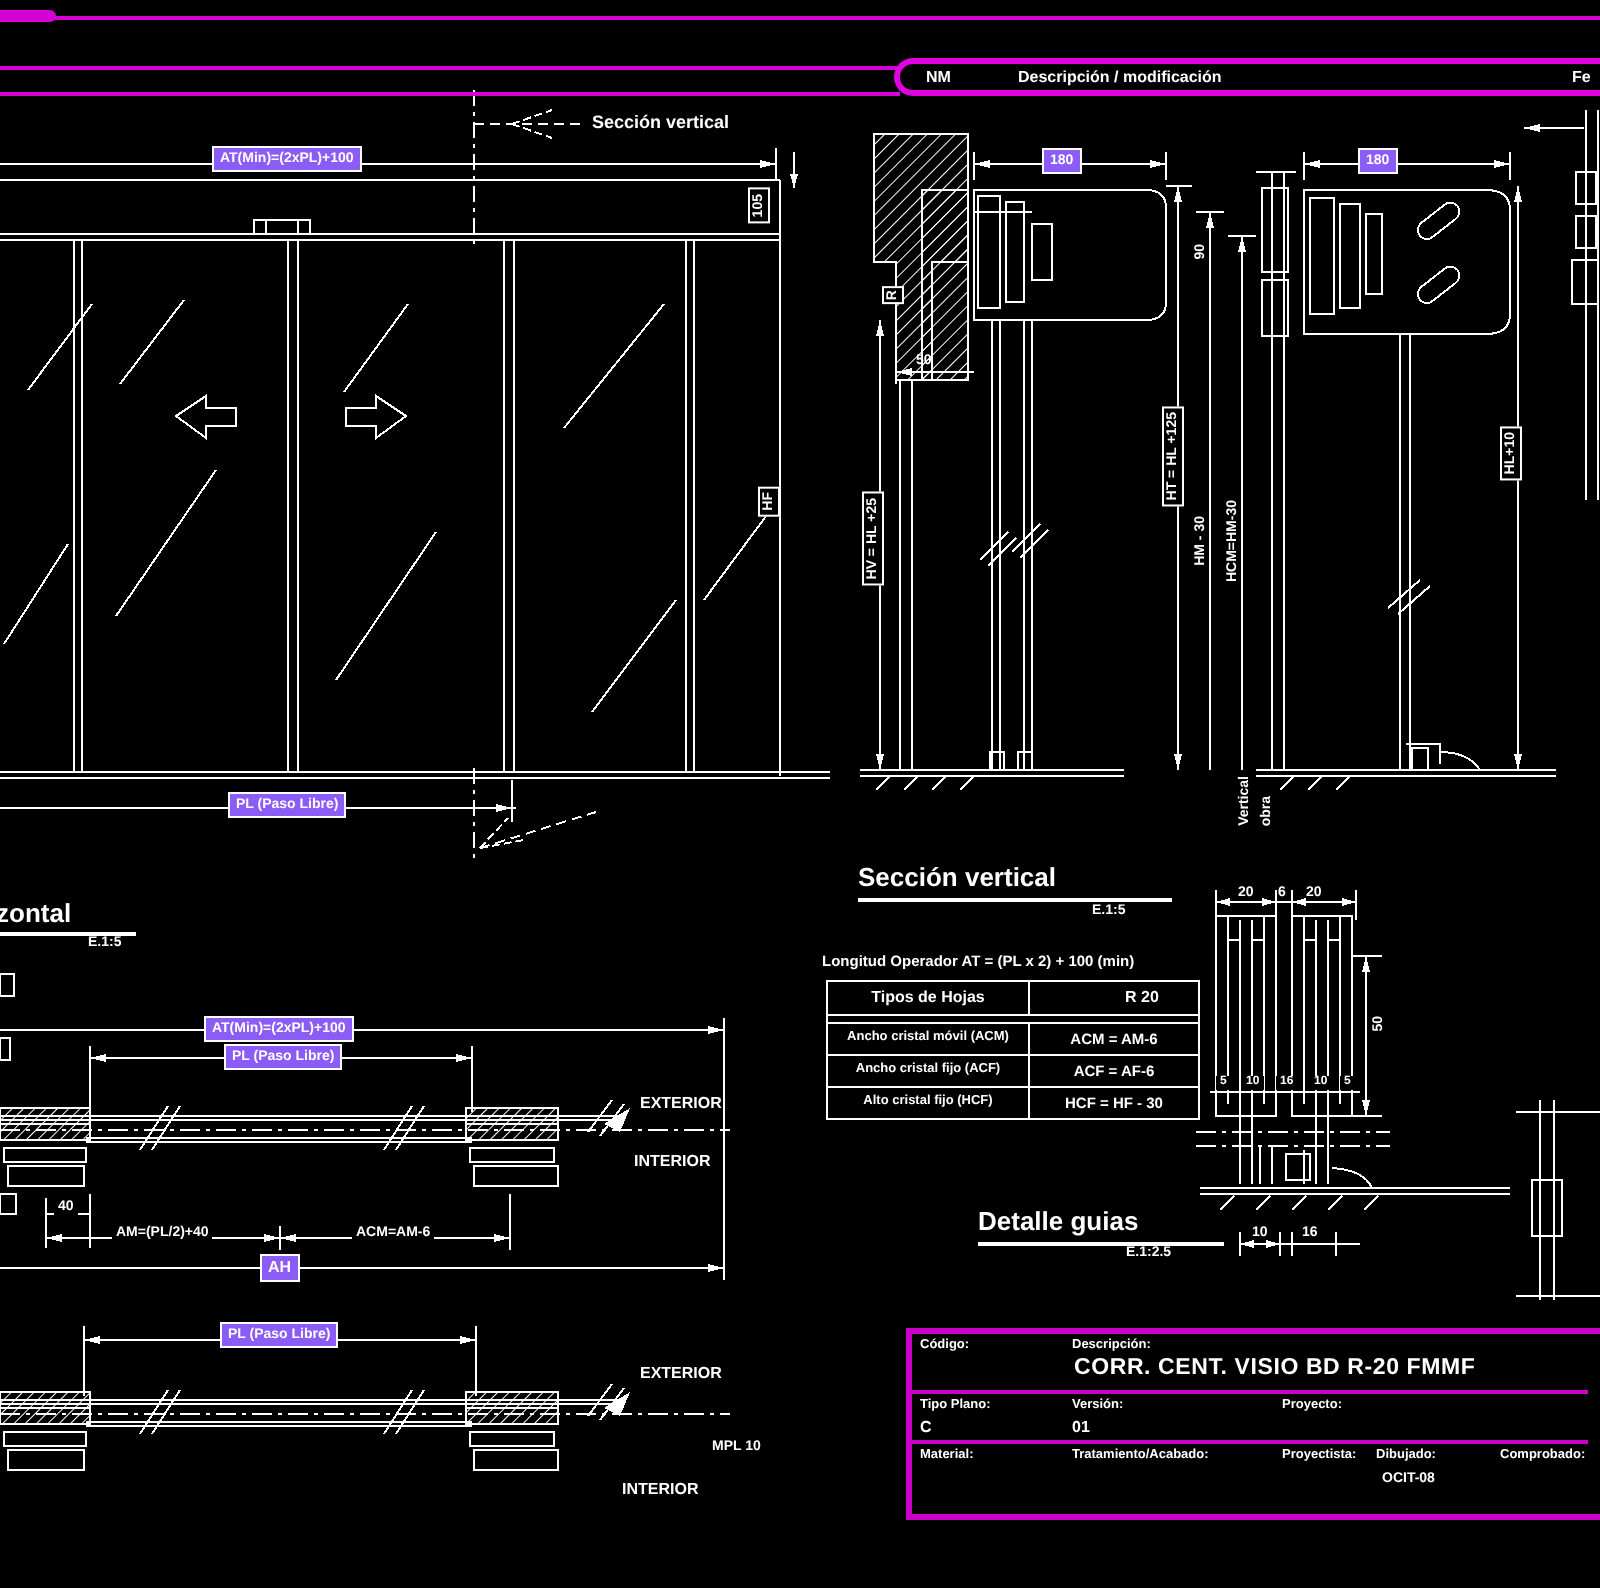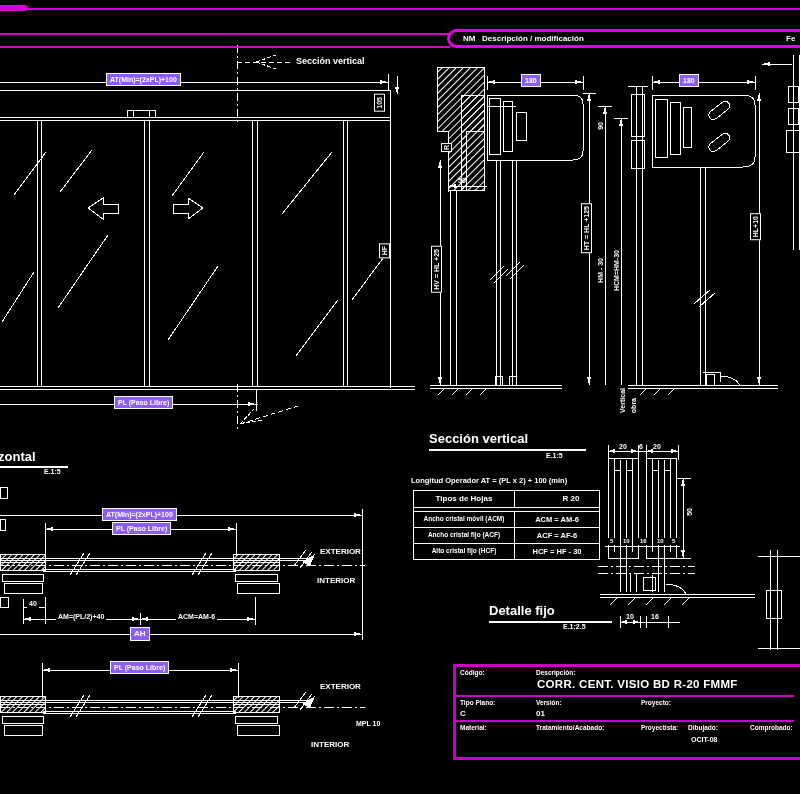--- a/index.html
+++ b/index.html
@@ -43,21 +43,21 @@
 
 <div id="canvas">
 
   <div class="ml" style="left:0;top:8px;width:800px;height:2px;"></div>
   <div class="ml" style="left:0;top:5px;width:28px;height:6px;border-radius:0 3px 3px 0;"></div>
   <div class="ml" style="left:0;top:33px;width:450px;height:2px;"></div>
   <div class="ml" style="left:0;top:46px;width:450px;height:2px;"></div>
 
   <div class="pill">
     <span style="left:13px;">NM</span>
-    <span style="left:32px;">Descripción / modificación</span>
+    <span style="left:59px;">Descripción / modificación</span>
     <span style="left:336px;">Fe</span>
   </div>
 
   <svg style="left:0;top:40px;" width="420" height="392" viewBox="0 40 420 392" shape-rendering="crispEdges">
     <g stroke="#fff" stroke-width="1" fill="none">
       <g>
         <line x1="0" y1="82" x2="388" y2="82"></line>
         <path d="M388,82 l-8,-2 v4 z" fill="#fff" stroke="none"></path>
         <line x1="388" y1="74" x2="388" y2="90"></line>
         <line x1="397" y1="76" x2="397" y2="94"></line>
@@ -335,21 +335,21 @@
   <div class="t fs7" style="left:653px;top:443px;">20</div>
   <div class="t fs6 bg" style="left:608px;top:538px;">5</div>
   <div class="t fs6 bg" style="left:621px;top:538px;">10</div>
   <div class="t fs6 bg" style="left:638px;top:538px;">16</div>
   <div class="t fs6 bg" style="left:655px;top:538px;">10</div>
   <div class="t fs6 bg" style="left:670px;top:538px;">5</div>
   <div class="rt" style="left:686px;top:508px;">50</div>
   <div class="t fs7" style="left:626px;top:613px;">10</div>
   <div class="t fs7" style="left:651px;top:613px;">16</div>
 
-  <div class="t fs13" style="left:489px;top:604px;">Detalle fijo</div>
+  <div class="t fs13" style="left:489px;top:604px;">Detalle guias</div>
   <div class="wl" style="left:489px;top:621px;width:123px;height:2px;"></div>
   <div class="t fs7" style="left:563px;top:623px;">E.1:2.5</div>
 
   <svg style="left:0;top:485px;" width="420" height="295" viewBox="0 485 420 295" shape-rendering="crispEdges">
     <defs>
       <pattern id="hatchB" width="4" height="4" patternUnits="userSpaceOnUse" patternTransform="rotate(45)">
         <line x1="0" y1="0" x2="0" y2="4" stroke="#fff" stroke-width="1"></line>
       </pattern>
     </defs>
     <g stroke="#fff" stroke-width="1" fill="none">

